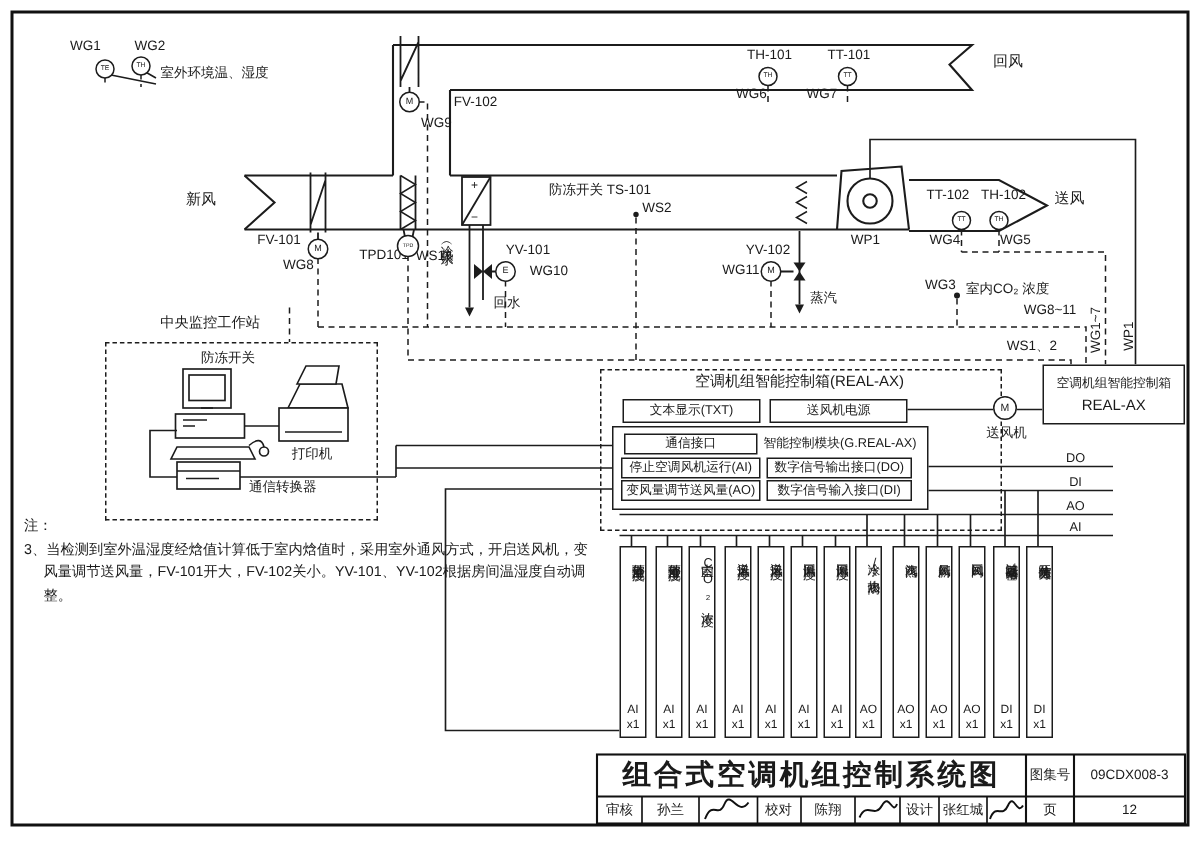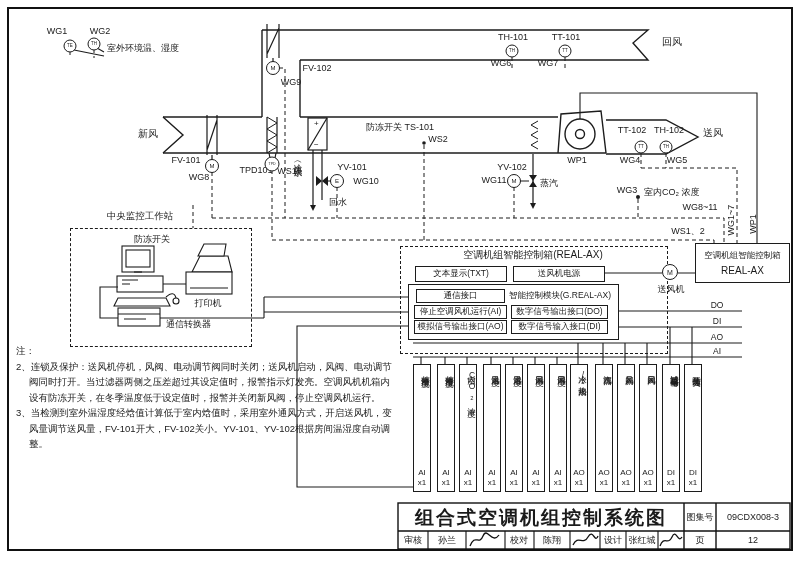--- a/index.html
+++ b/index.html
@@ -189,21 +189,21 @@
 <div class="dev d14" style="left:670px;top:272px">
     <span>M</span>
   </div>
 
 <div class="coil-sign" style="left:314px;top:120px">+</div>
 <div class="coil-sign" style="left:314px;top:141px">−</div>
 
 <div class="lbl c" style="left:57px;top:31px">WG1</div>
 <div class="lbl c" style="left:100px;top:31px">WG2</div>
 <div class="lbl" style="left:107px;top:44px">室外环境温、湿度</div>
-<div class="lbl c f10" style="left:148px;top:134px">新风</div>
+<div class="lbl c f10" style="left:134px;top:134px">新风</div>
 <div class="lbl c f10" style="left:672px;top:42px">回风</div>
 <div class="lbl c f10" style="left:713px;top:133px">送风</div>
 <div class="lbl c" style="left:186px;top:160px">FV-101</div>
 <div class="lbl c" style="left:199px;top:177px">WG8</div>
 <div class="lbl c" style="left:317px;top:68px">FV-102</div>
 <div class="lbl c" style="left:291px;top:82px">WG9</div>
 <div class="lbl c" style="left:513px;top:37px">TH-101</div>
 <div class="lbl c" style="left:501px;top:63px">WG6</div>
 <div class="lbl c" style="left:566px;top:37px">TT-101</div>
 <div class="lbl c" style="left:548px;top:63px">WG7</div>
@@ -215,21 +215,21 @@
 <div class="lbl c" style="left:677px;top:160px">WG5</div>
 <div class="lbl c" style="left:577px;top:160px">WP1</div>
 <div class="lbl c" style="left:256px;top:170px">TPD101</div>
 <div class="lbl c" style="left:287px;top:171px">WS1</div>
 <div class="vtext" style="left:294px;top:157px">冷（热）供水</div>
 <div class="lbl c" style="left:352px;top:167px">YV-101</div>
 <div class="lbl c" style="left:366px;top:181px">WG10</div>
 <div class="lbl c" style="left:338px;top:202px">回水</div>
 <div class="lbl c" style="left:512px;top:167px">YV-102</div>
 <div class="lbl c" style="left:494px;top:180px">WG11</div>
-<div class="lbl c" style="left:549px;top:183px">蒸汽</div>
+<div class="lbl c" style="left:549px;top:199px">蒸汽</div>
 <div class="lbl c" style="left:627px;top:190px">WG3</div>
 <div class="lbl" style="left:644px;top:188px">室内CO₂ 浓度</div>
 <div class="lbl c" style="left:700px;top:207px">WG8~11</div>
 <div class="lbl c" style="left:688px;top:231px">WS1、2</div>
 <div class="lbl rot" style="left:731px;top:220px">WG1~7</div>
 <div class="lbl rot" style="left:753px;top:224px">WP1</div>
 
 <div class="box" style="left:695px;top:243px;width:93px;height:38px;flex-direction:column;gap:3px;border-width:1.4px">
   <span class="f85">空调机组智能控制箱</span>
   <span class="f10">REAL-AX</span>
@@ -252,21 +252,21 @@
     <span>通信接口</span>
   </div>
 <div class="lbl c f85" style="left:560px;top:295px">智能控制模块(G.REAL-AX)</div>
 <div class="box" style="left:414px;top:305px;width:91px;height:12px">
     <span>停止空调风机运行(AI)</span>
   </div>
 <div class="box" style="left:511px;top:305px;width:95px;height:12px">
     <span>数字信号输出接口(DO)</span>
   </div>
 <div class="box" style="left:414px;top:320px;width:91px;height:12px">
-    <span>模拟信号输出接口(AO)</span>
+    <span>变风量调节送风量(AO)</span>
   </div>
 <div class="box" style="left:511px;top:320px;width:95px;height:12px">
     <span>数字信号输入接口(DI)</span>
   </div>
 <div class="lbl c" style="left:671px;top:289px">送风机</div>
 <div class="lbl c f85" style="left:717px;top:305px">DO</div>
 <div class="lbl c f85" style="left:717px;top:321px">DI</div>
 <div class="lbl c f85" style="left:717px;top:337px">AO</div>
 <div class="lbl c f85" style="left:717px;top:351px">AI</div>
 
@@ -318,21 +318,20 @@
     <span class="chname">过滤器阻塞信号</span>
     <span class="chio"><span>DI</span><br><span>x1</span></span>
   </div>
 <div class="chan" style="left:684px">
     <span class="chname">防冻开关信号</span>
     <span class="chio"><span>DI</span><br><span>x1</span></span>
   </div>
 
 <div class="notes">
   <p class="nh">注：</p>
-  <p>2、连锁及保护：送风机停机，风阀、电动调节阀同时关闭；送风机启动，风阀、电动调节阀同时打开。当过滤器两侧之压差超过其设定值时，报警指示灯发亮。空调风机机箱内设有防冻开关，在冬季温度低于设定值时，报警并关闭新风阀，停止空调风机运行。</p>
   <p>3、当检测到室外温湿度经焓值计算低于室内焓值时，采用室外通风方式，开启送风机，变风量调节送风量，FV-101开大，FV-102关小。YV-101、YV-102根据房间温湿度自动调整。</p>
 </div>
 
 <div class="lbl c tb title-main" style="left:541px;top:517px">组合式空调机组控制系统图</div>
 <div class="lbl c tb" style="left:700px;top:517px">图集号</div>
 <div class="lbl c tb" style="left:753px;top:517px">09CDX008-3</div>
 <div class="lbl c tb" style="left:413px;top:540px">审核</div>
 <div class="lbl c tb" style="left:447px;top:540px">孙兰</div>
 <div class="lbl c tb" style="left:519px;top:540px">校对</div>
 <div class="lbl c tb" style="left:552px;top:540px">陈翔</div>

